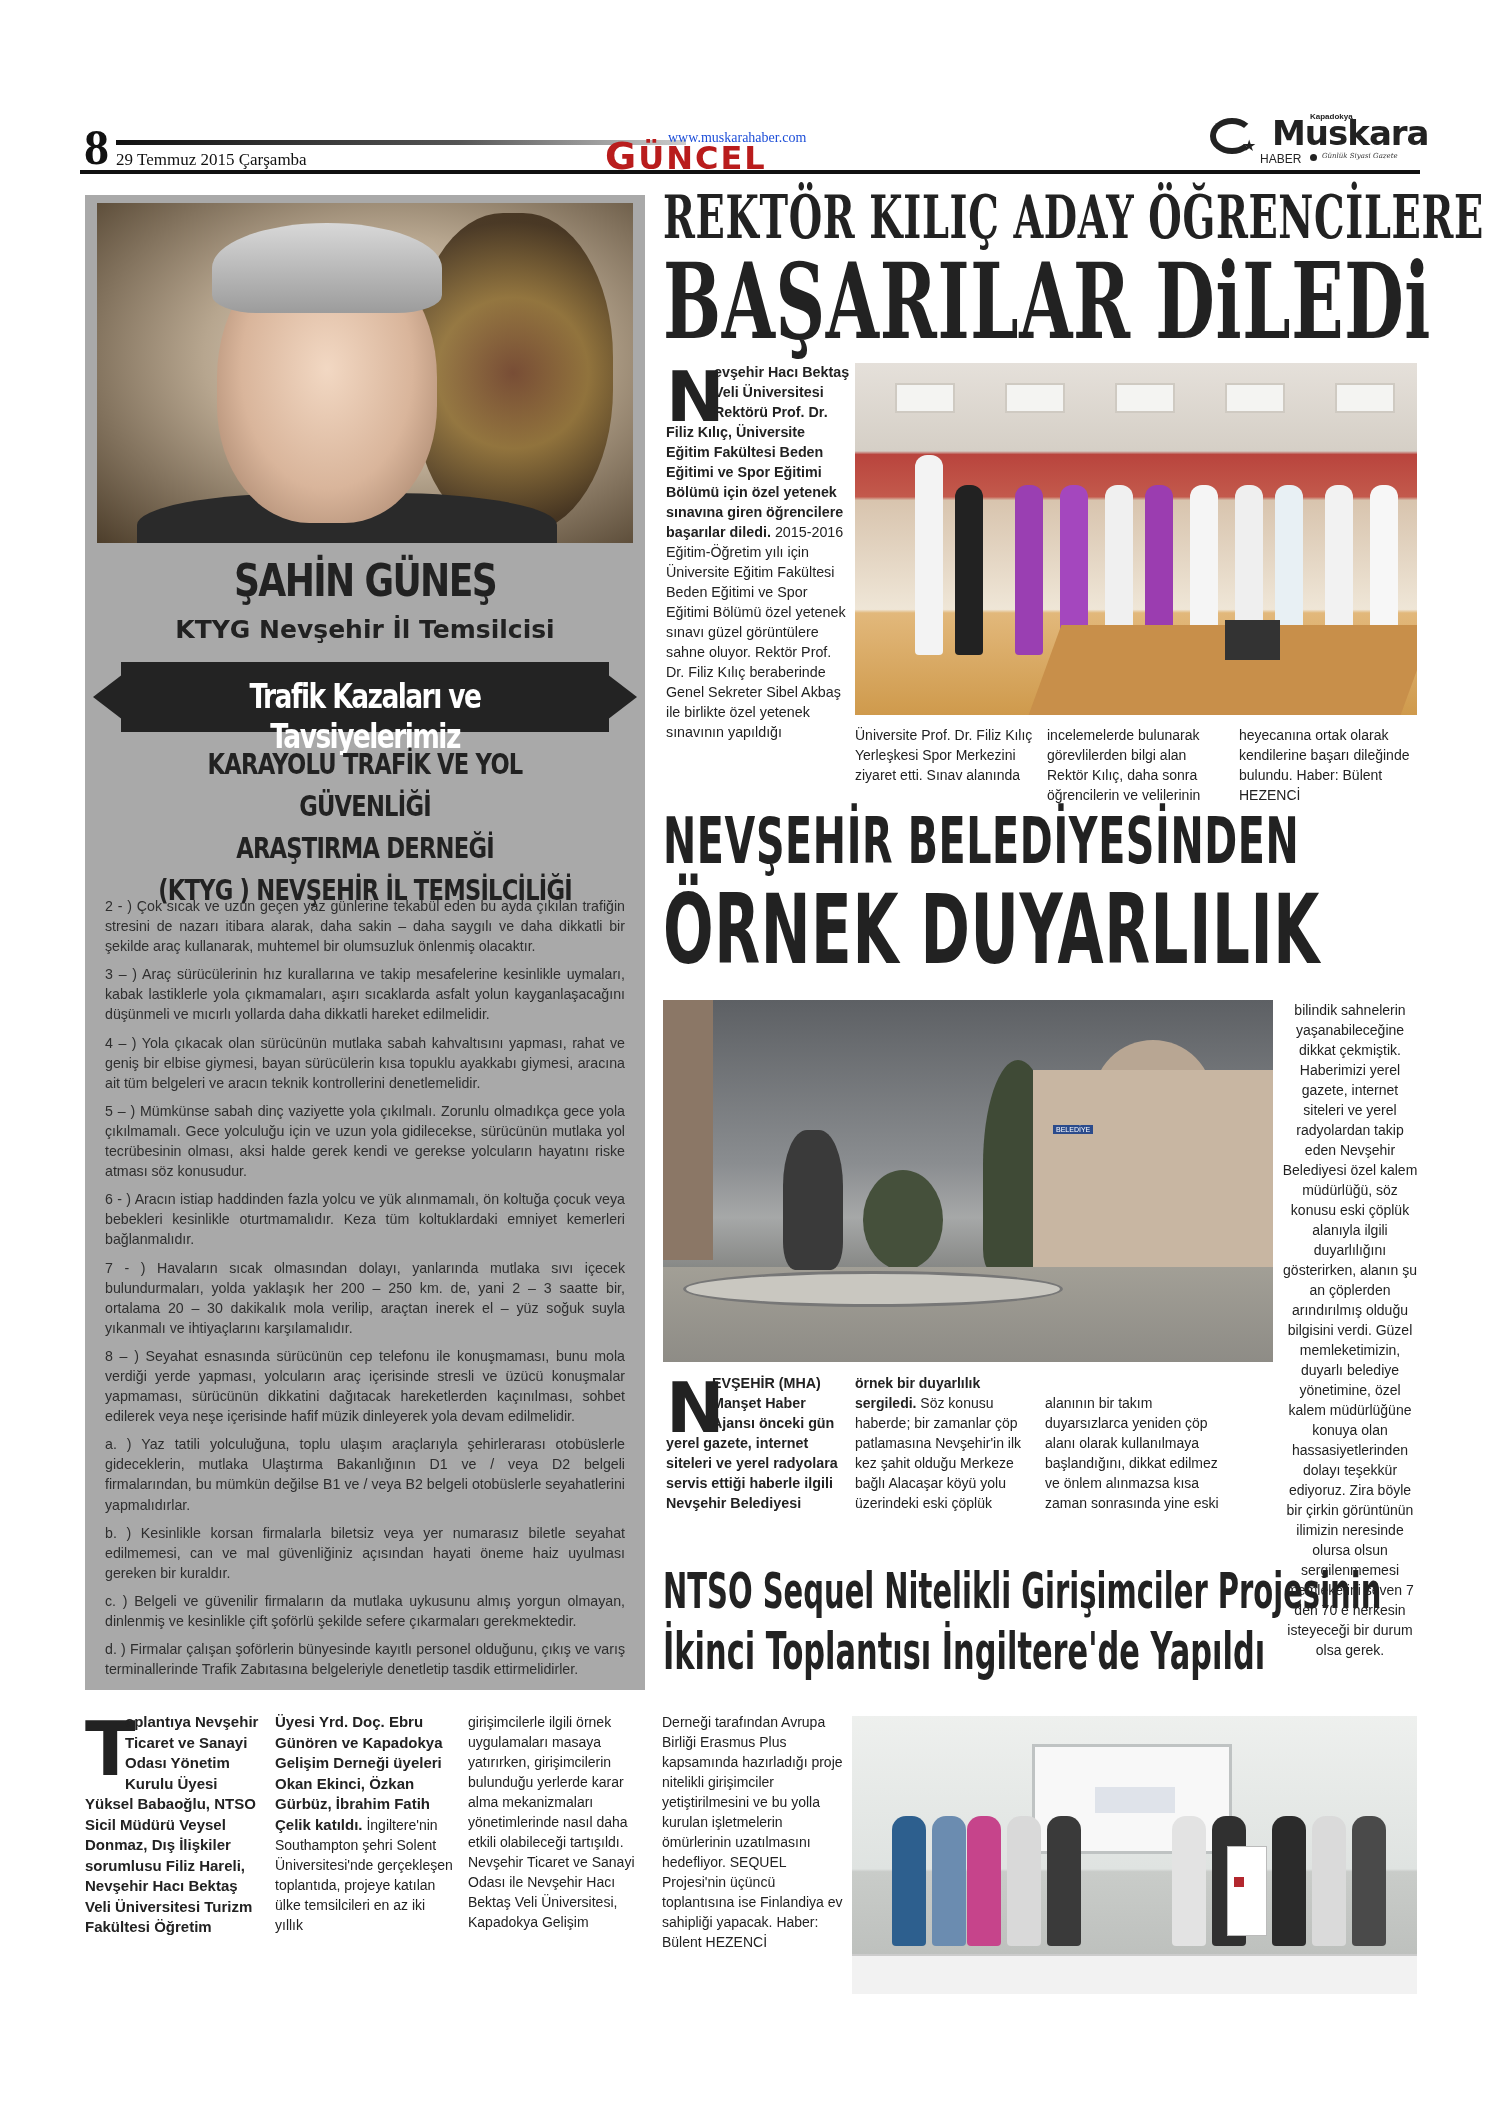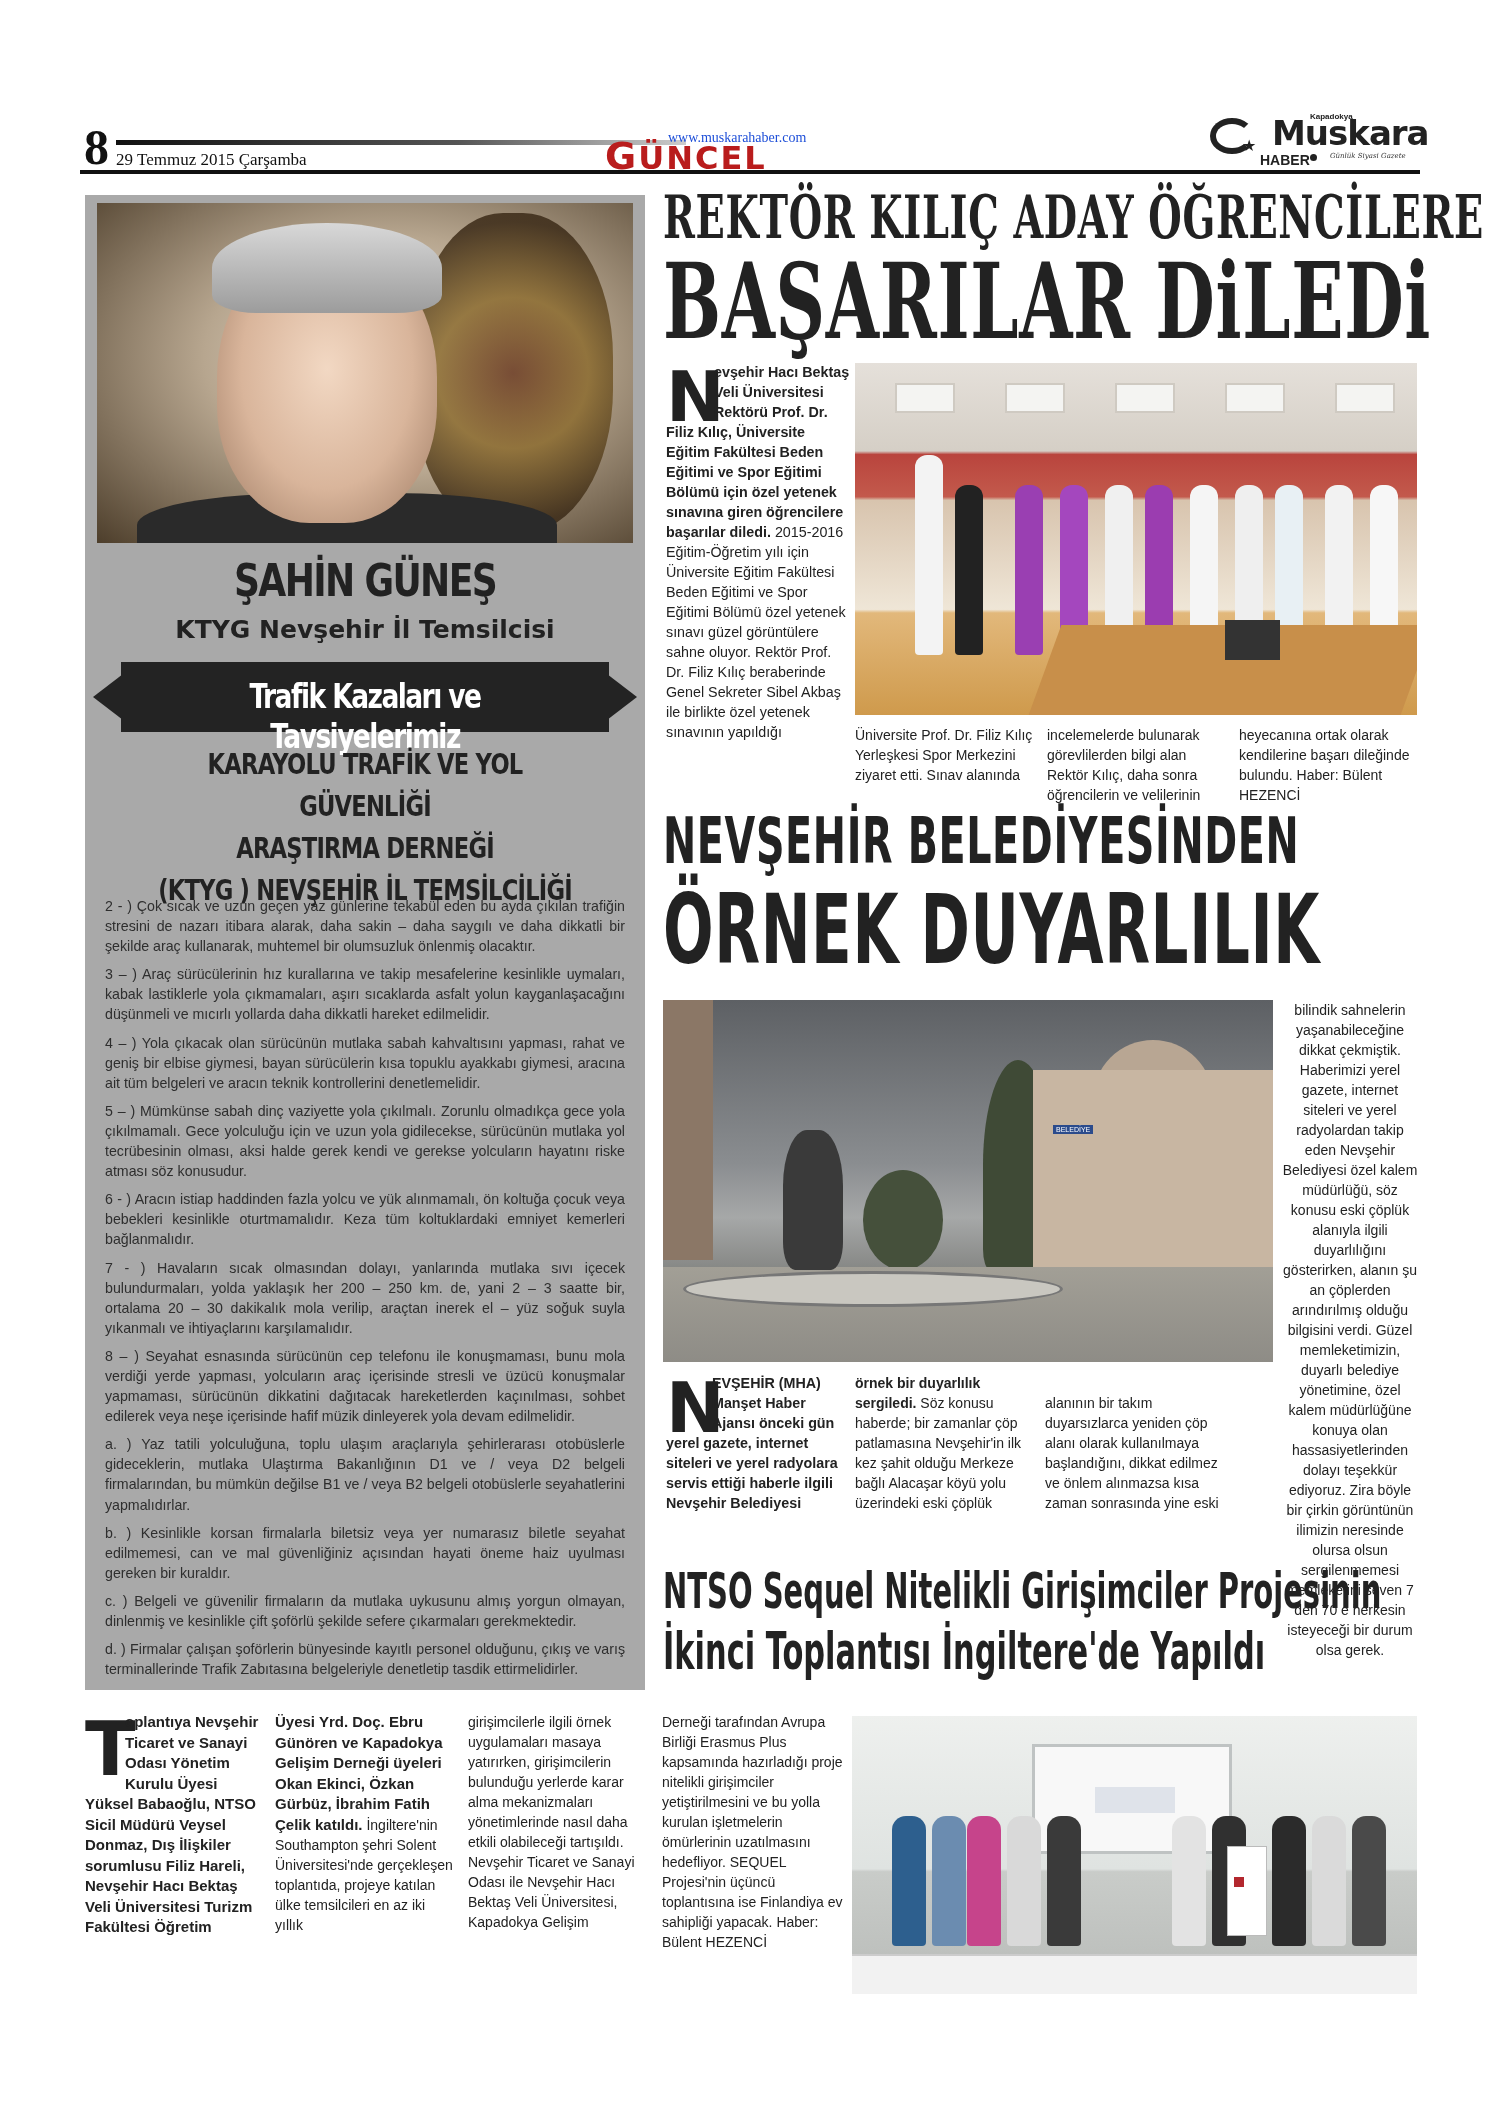--- a/index.html
+++ b/index.html
@@ -14,23 +14,23 @@
                    background: linear-gradient(to right, #111 0%, #555 60%, #ccc 100%); }
   .mast-rule-bottom { position: absolute; left: 0; top: 50px; width: 1340px; height: 4px; background: #111; }
   .section-name { position: absolute; left: 525px; top: 14px; font-family: "DejaVu Sans", sans-serif; font-weight: bold; font-size: 32px; letter-spacing: 2px; color: #b91c1c; }
   .section-name .big-g { font-size: 38px; }
   .site-url { position: absolute; left: 588px; top: 10px; font-family: "Liberation Serif", serif; font-size: 14px; color: #1d4ed8; }
   .logo { position: absolute; left: 1130px; top: -10px; width: 210px; height: 60px; }
   .logo .swoosh { position: absolute; left: 0; top: 8px; width: 44px; height: 36px; border: 6px solid #222; border-radius: 50%; border-right-color: transparent; }
   .logo .star { position: absolute; left: 32px; top: 26px; font-size: 16px; color: #222; }
   .logo .kap { position: absolute; left: 100px; top: 2px; font-size: 8px; font-weight: bold; color: #222; }
   .logo .name { position: absolute; left: 62px; top: 6px; font-family: "DejaVu Sans", sans-serif; font-weight: bold; font-size: 34px; line-height: 34px; letter-spacing: -1px; color: #222; }
-  .logo .haber { position: absolute; left: 50px; top: 42px; font-size: 14px; font-weight: bold; color: #222; }
+  .logo .haber { position: absolute; left: 50px; top: 42px; font-size: 12px; font-weight: normal; color: #222; }
   .logo .dot { position: absolute; left: 100px; top: 44px; width: 7px; height: 7px; border-radius: 50%; background: #222; }
-  .logo .tag { position: absolute; left: 120px; top: 42px; font-family: "DejaVu Serif", serif; font-style: italic; font-size: 7px; color: #333; }
+  .logo .tag { position: absolute; left: 112px; top: 42px; font-family: "DejaVu Serif", serif; font-style: italic; font-size: 7px; color: #333; }
 
   
   .left-col { position: absolute; left: 85px; top: 195px; width: 560px; height: 1495px; background: #a9a9a9; }
   .portrait { position: absolute; left: 12px; top: 8px; width: 536px; height: 340px; overflow: hidden;
               background: radial-gradient(ellipse at 55% 45%, #e9e0d2 0%, #b7a68f 45%, #4d3e2b 100%); }
   .portrait .emblem { position: absolute; right: 20px; top: 10px; width: 200px; height: 320px; border-radius: 45%;
                       background: radial-gradient(circle, #6a3a22 0%, #8b6b2f 40%, #3b2a17 80%); opacity: .85; }
   .portrait .head { position: absolute; left: 120px; top: 40px; width: 220px; height: 280px; border-radius: 48% 48% 42% 42%;
                     background: radial-gradient(ellipse at 50% 45%, #f2d8c3 0%, #d9b59b 55%, #9d7a62 100%); }
   .portrait .hair { position: absolute; left: 115px; top: 20px; width: 230px; height: 90px; border-radius: 50% 50% 20% 20%;

